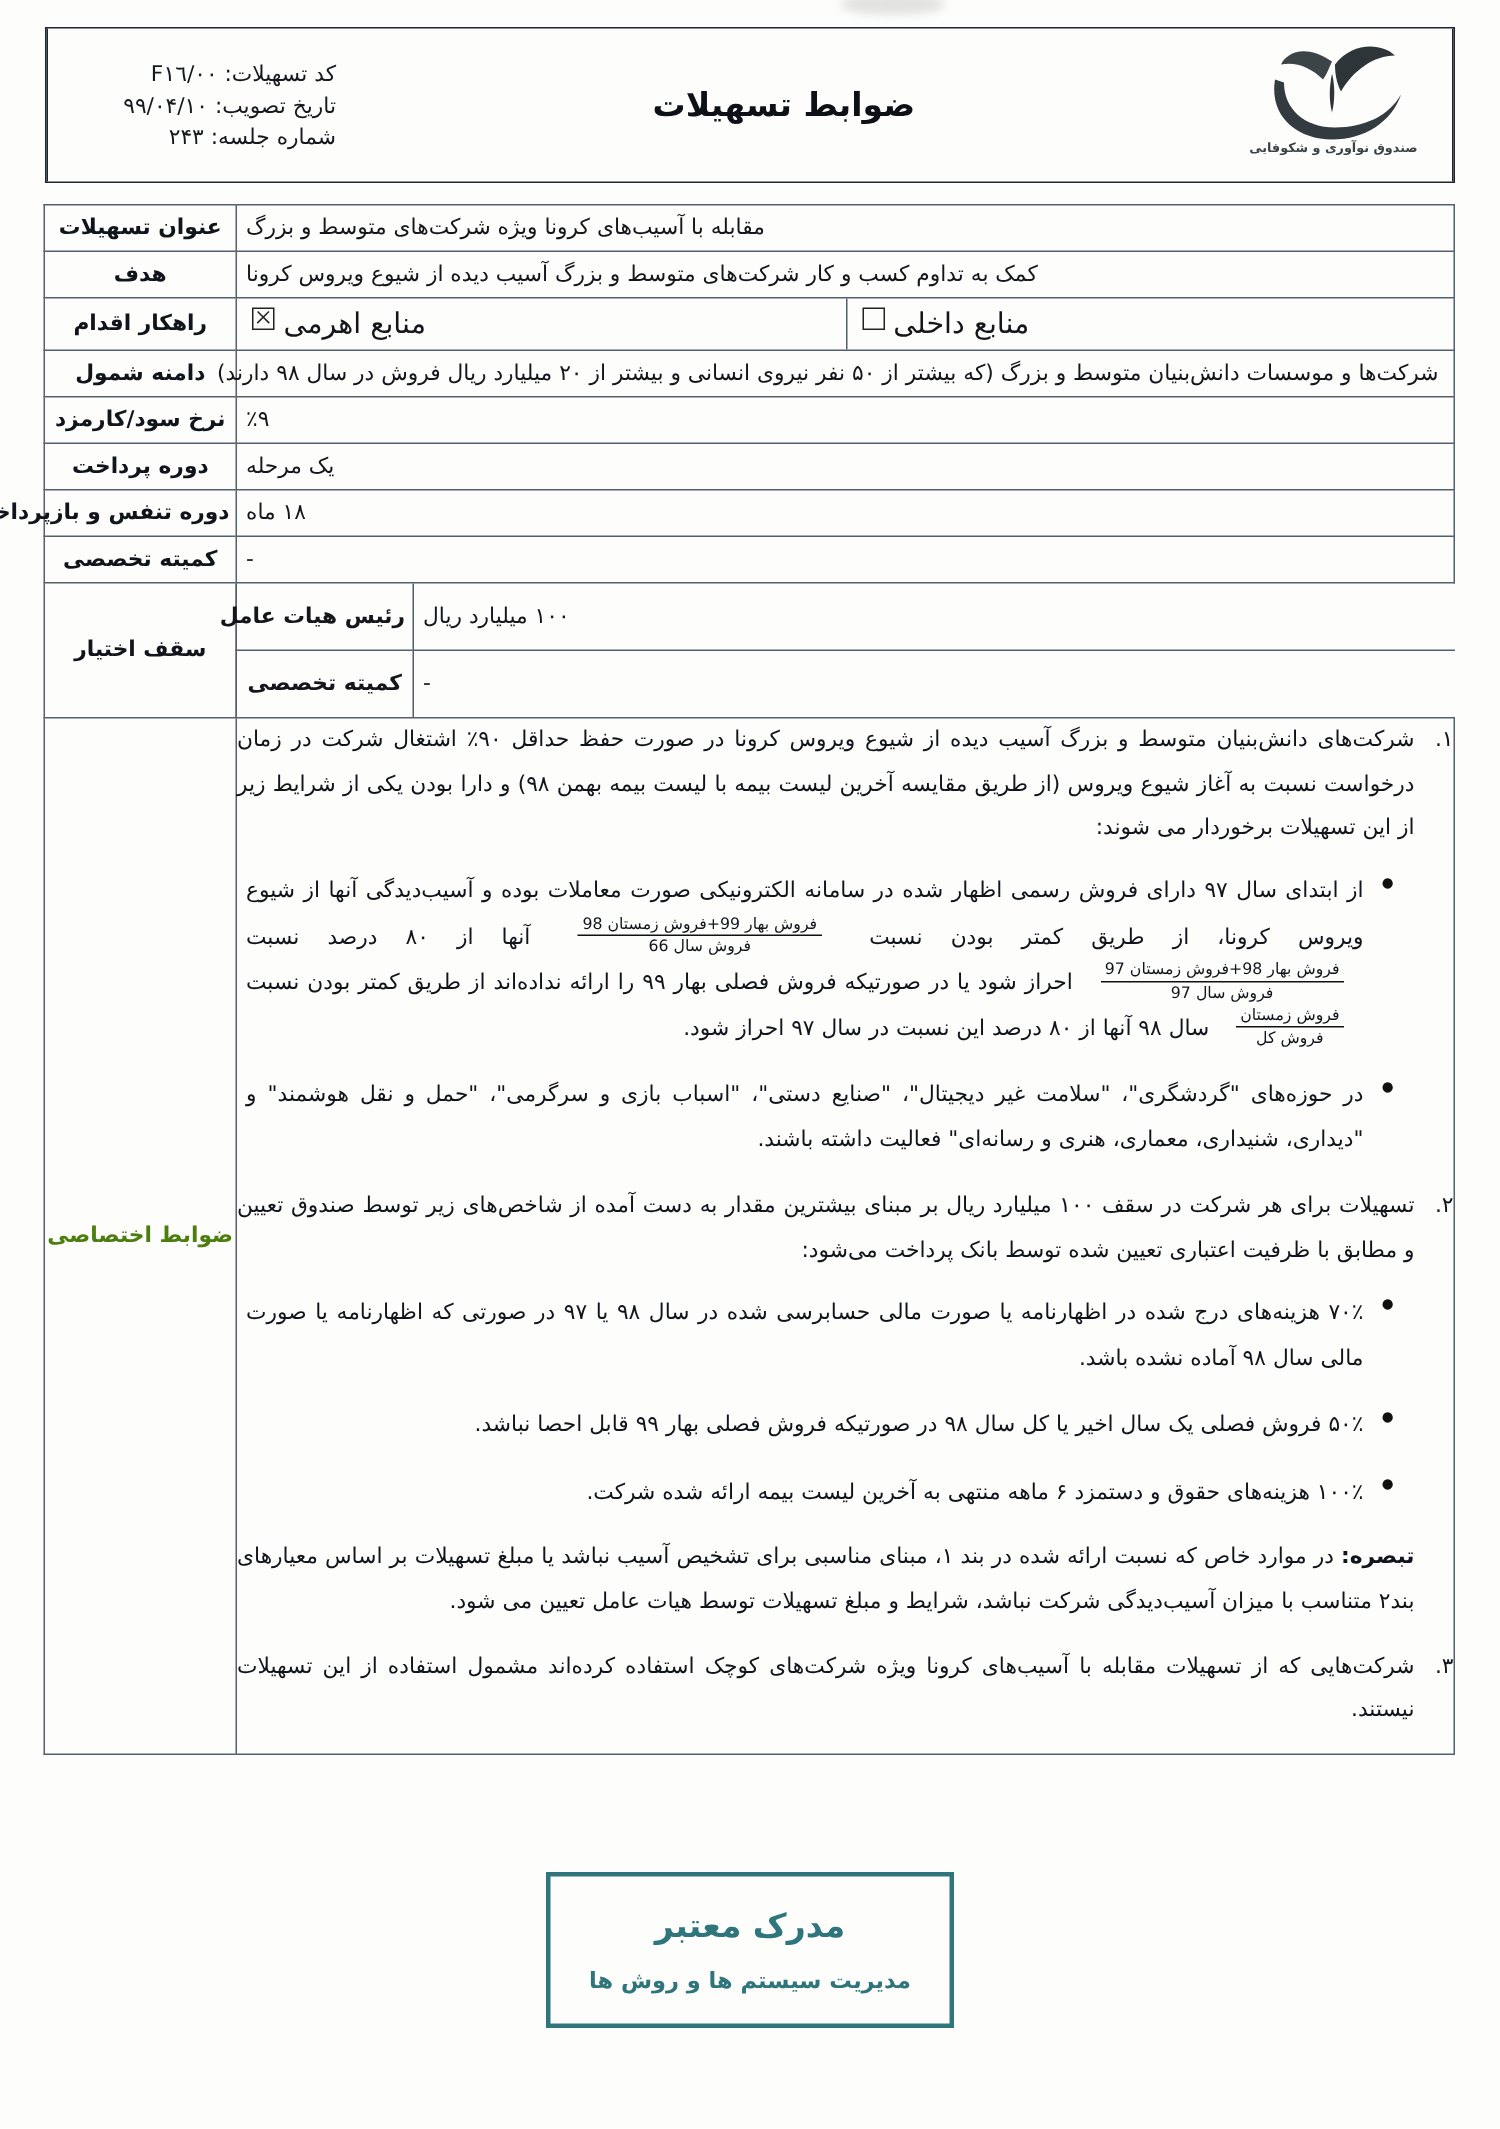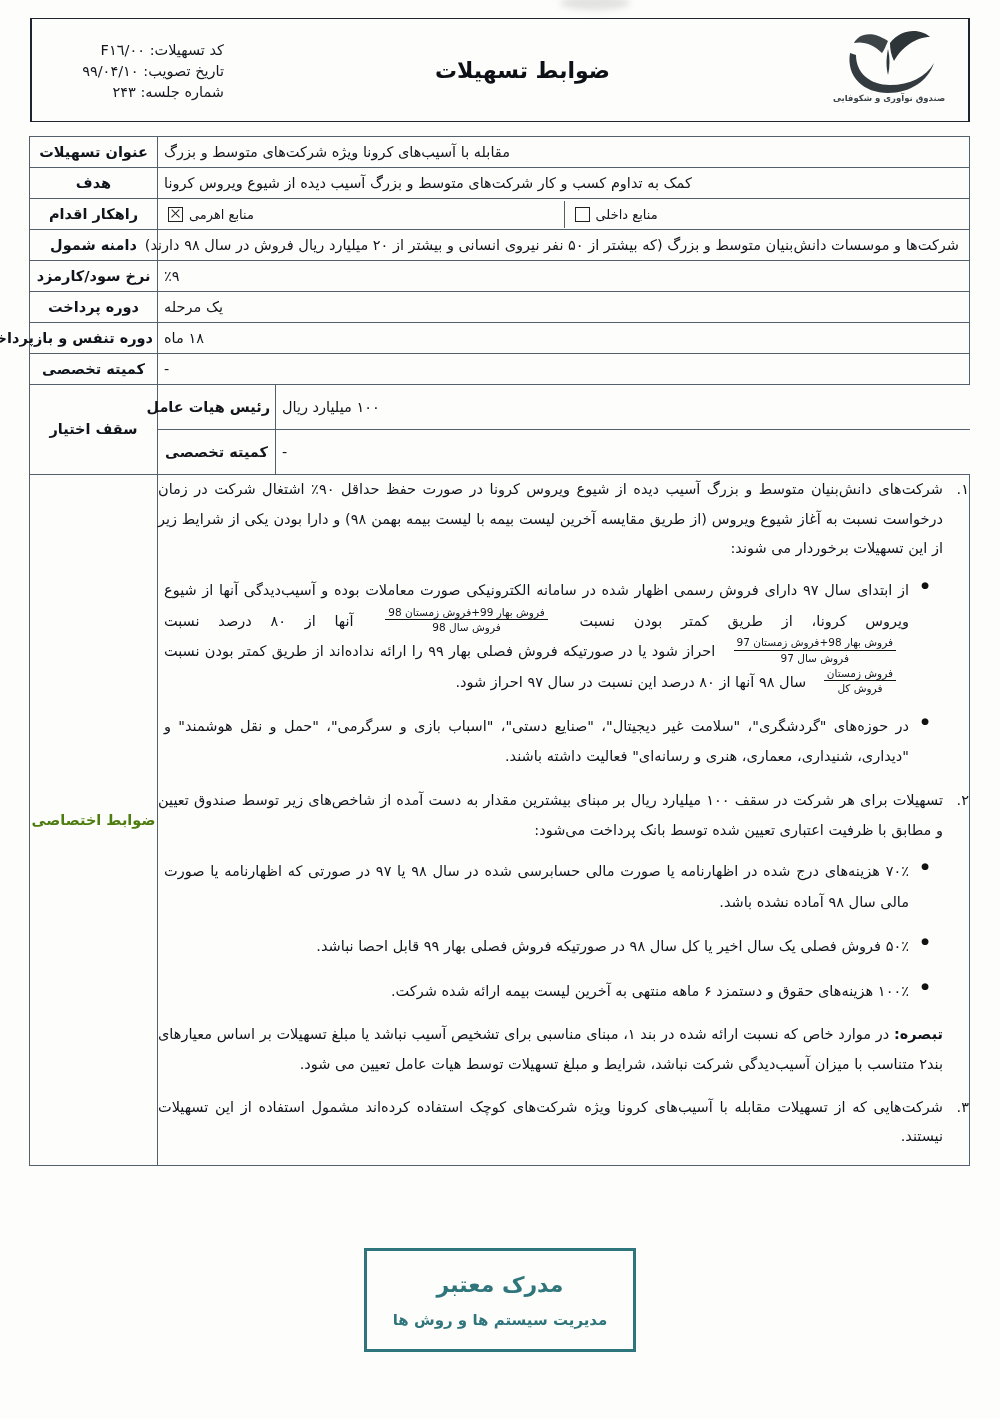--- a/index.html
+++ b/index.html
@@ -121,21 +121,21 @@
   }
   .chk-cell {
     width: 50%;
     box-sizing: border-box;
     padding: 6px 10px;
     display: flex;
     align-items: flex-start;
     justify-content: flex-start;
     gap: 6px;
     flex-direction: row-reverse;
-    font-size: 13px;
+    font-size: 19px;
   }
   .chk-cell.right-half { border-left: 1px solid #55606d; }
   .box {
     display: inline-block;
     width: 13px;
     height: 13px;
     border: 1.3px solid #222;
     position: relative;
     flex: 0 0 auto;
   }
@@ -422,21 +422,21 @@
 
             <li>
               <span class="num">۱.</span>
               <span>شرکت‌های دانش‌بنیان متوسط و بزرگ آسیب دیده از شیوع ویروس کرونا در صورت حفظ حداقل ۹۰٪ اشتغال شرکت در زمان درخواست نسبت به آغاز شیوع ویروس (از طریق مقایسه آخرین لیست بیمه با لیست بیمه بهمن ۹۸) و دارا بودن یکی از شرایط زیر از این تسهیلات برخوردار می شوند:</span>
 
               <ul class="bullets">
                 <li>
                   <span>از ابتدای سال ۹۷ دارای فروش رسمی اظهار شده در سامانه الکترونیکی صورت معاملات بوده و آسیب‌دیدگی آنها  از شیوع ویروس کرونا، از طریق کمتر بودن نسبت</span>
                   <span class="frac">
                     <span class="top">فروش بهار 99+فروش زمستان 98</span>
-                    <span class="bot">فروش سال 98</span>
+                    <span class="bot">فروش سال 66</span>
                   </span>
                   <span>آنها از ۸۰ درصد نسبت</span>
                   <span class="frac">
                     <span class="top">فروش بهار 98+فروش زمستان 97</span>
                     <span class="bot">فروش سال 97</span>
                   </span>
                   <span>احراز شود یا در صورتیکه فروش فصلی بهار ۹۹ را ارائه نداده‌اند از طریق کمتر بودن نسبت</span>
                   <span class="frac">
                     <span class="top">فروش زمستان</span>
                     <span class="bot">فروش کل</span>

